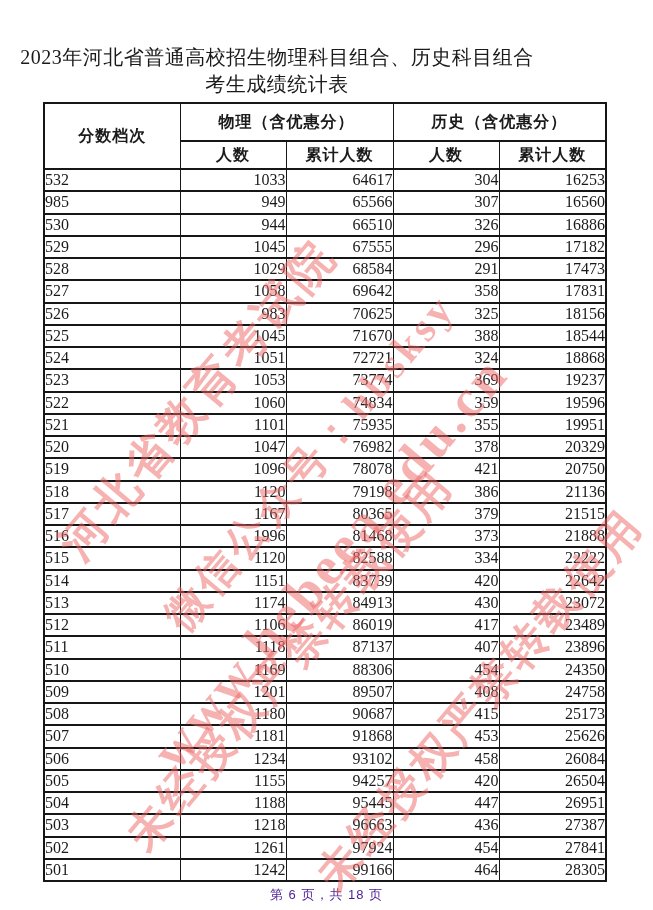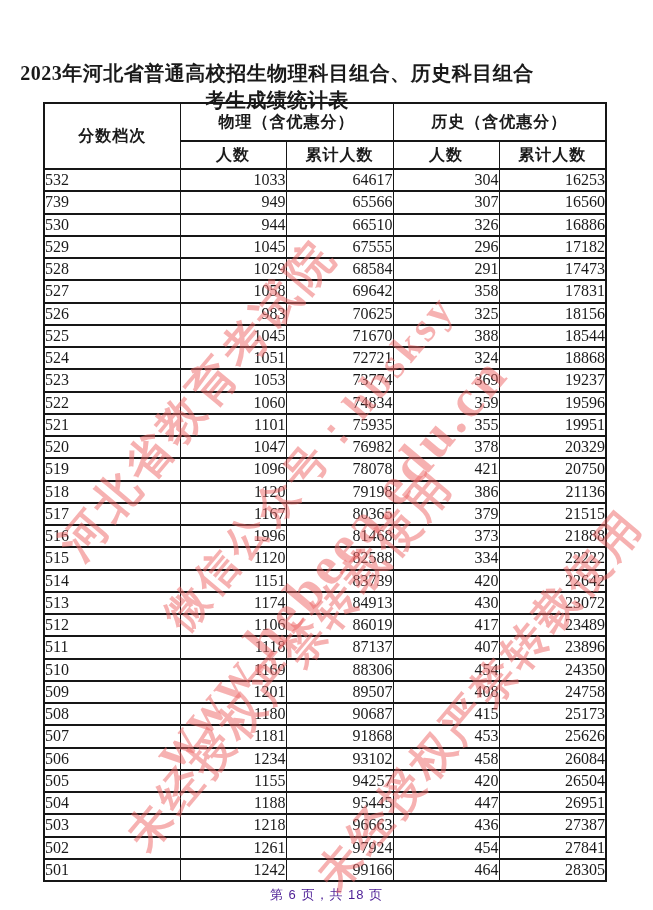--- a/index.html
+++ b/index.html
@@ -5,23 +5,23 @@
   html,body{margin:0;padding:0;background:#ffffff;}
   .page{
     position:relative;
     width:653px;height:910px;
     background:#ffffff;
     overflow:hidden;
     font-family:"Liberation Serif","DejaVu Serif",serif;
     color:#1a1a1a;
   }
   .title{
-    position:absolute;top:60px;left:0;width:554px;
+    position:absolute;top:44px;left:0;width:554px;
     text-align:center;
-    font-size:20px;font-weight:bold;
+    font-size:20px;font-weight:normal;
     line-height:27px;
     letter-spacing:0.5px;
   }
   table.score-table{
     position:absolute;left:43px;top:102px;
     width:562px;
     border-collapse:collapse;
     table-layout:fixed;
     border:2.5px solid #161616;
   }
@@ -95,21 +95,21 @@
     </thead>
     <tbody id="table-body">
         <tr>
           <td class="score">532</td>
           <td class="num">1033</td>
           <td class="num">64617</td>
           <td class="num">304</td>
           <td class="num">16253</td>
         </tr>
         <tr>
-          <td class="score">739</td>
+          <td class="score">985</td>
           <td class="num">949</td>
           <td class="num">65566</td>
           <td class="num">307</td>
           <td class="num">16560</td>
         </tr>
         <tr>
           <td class="score">530</td>
           <td class="num">944</td>
           <td class="num">66510</td>
           <td class="num">326</td>

